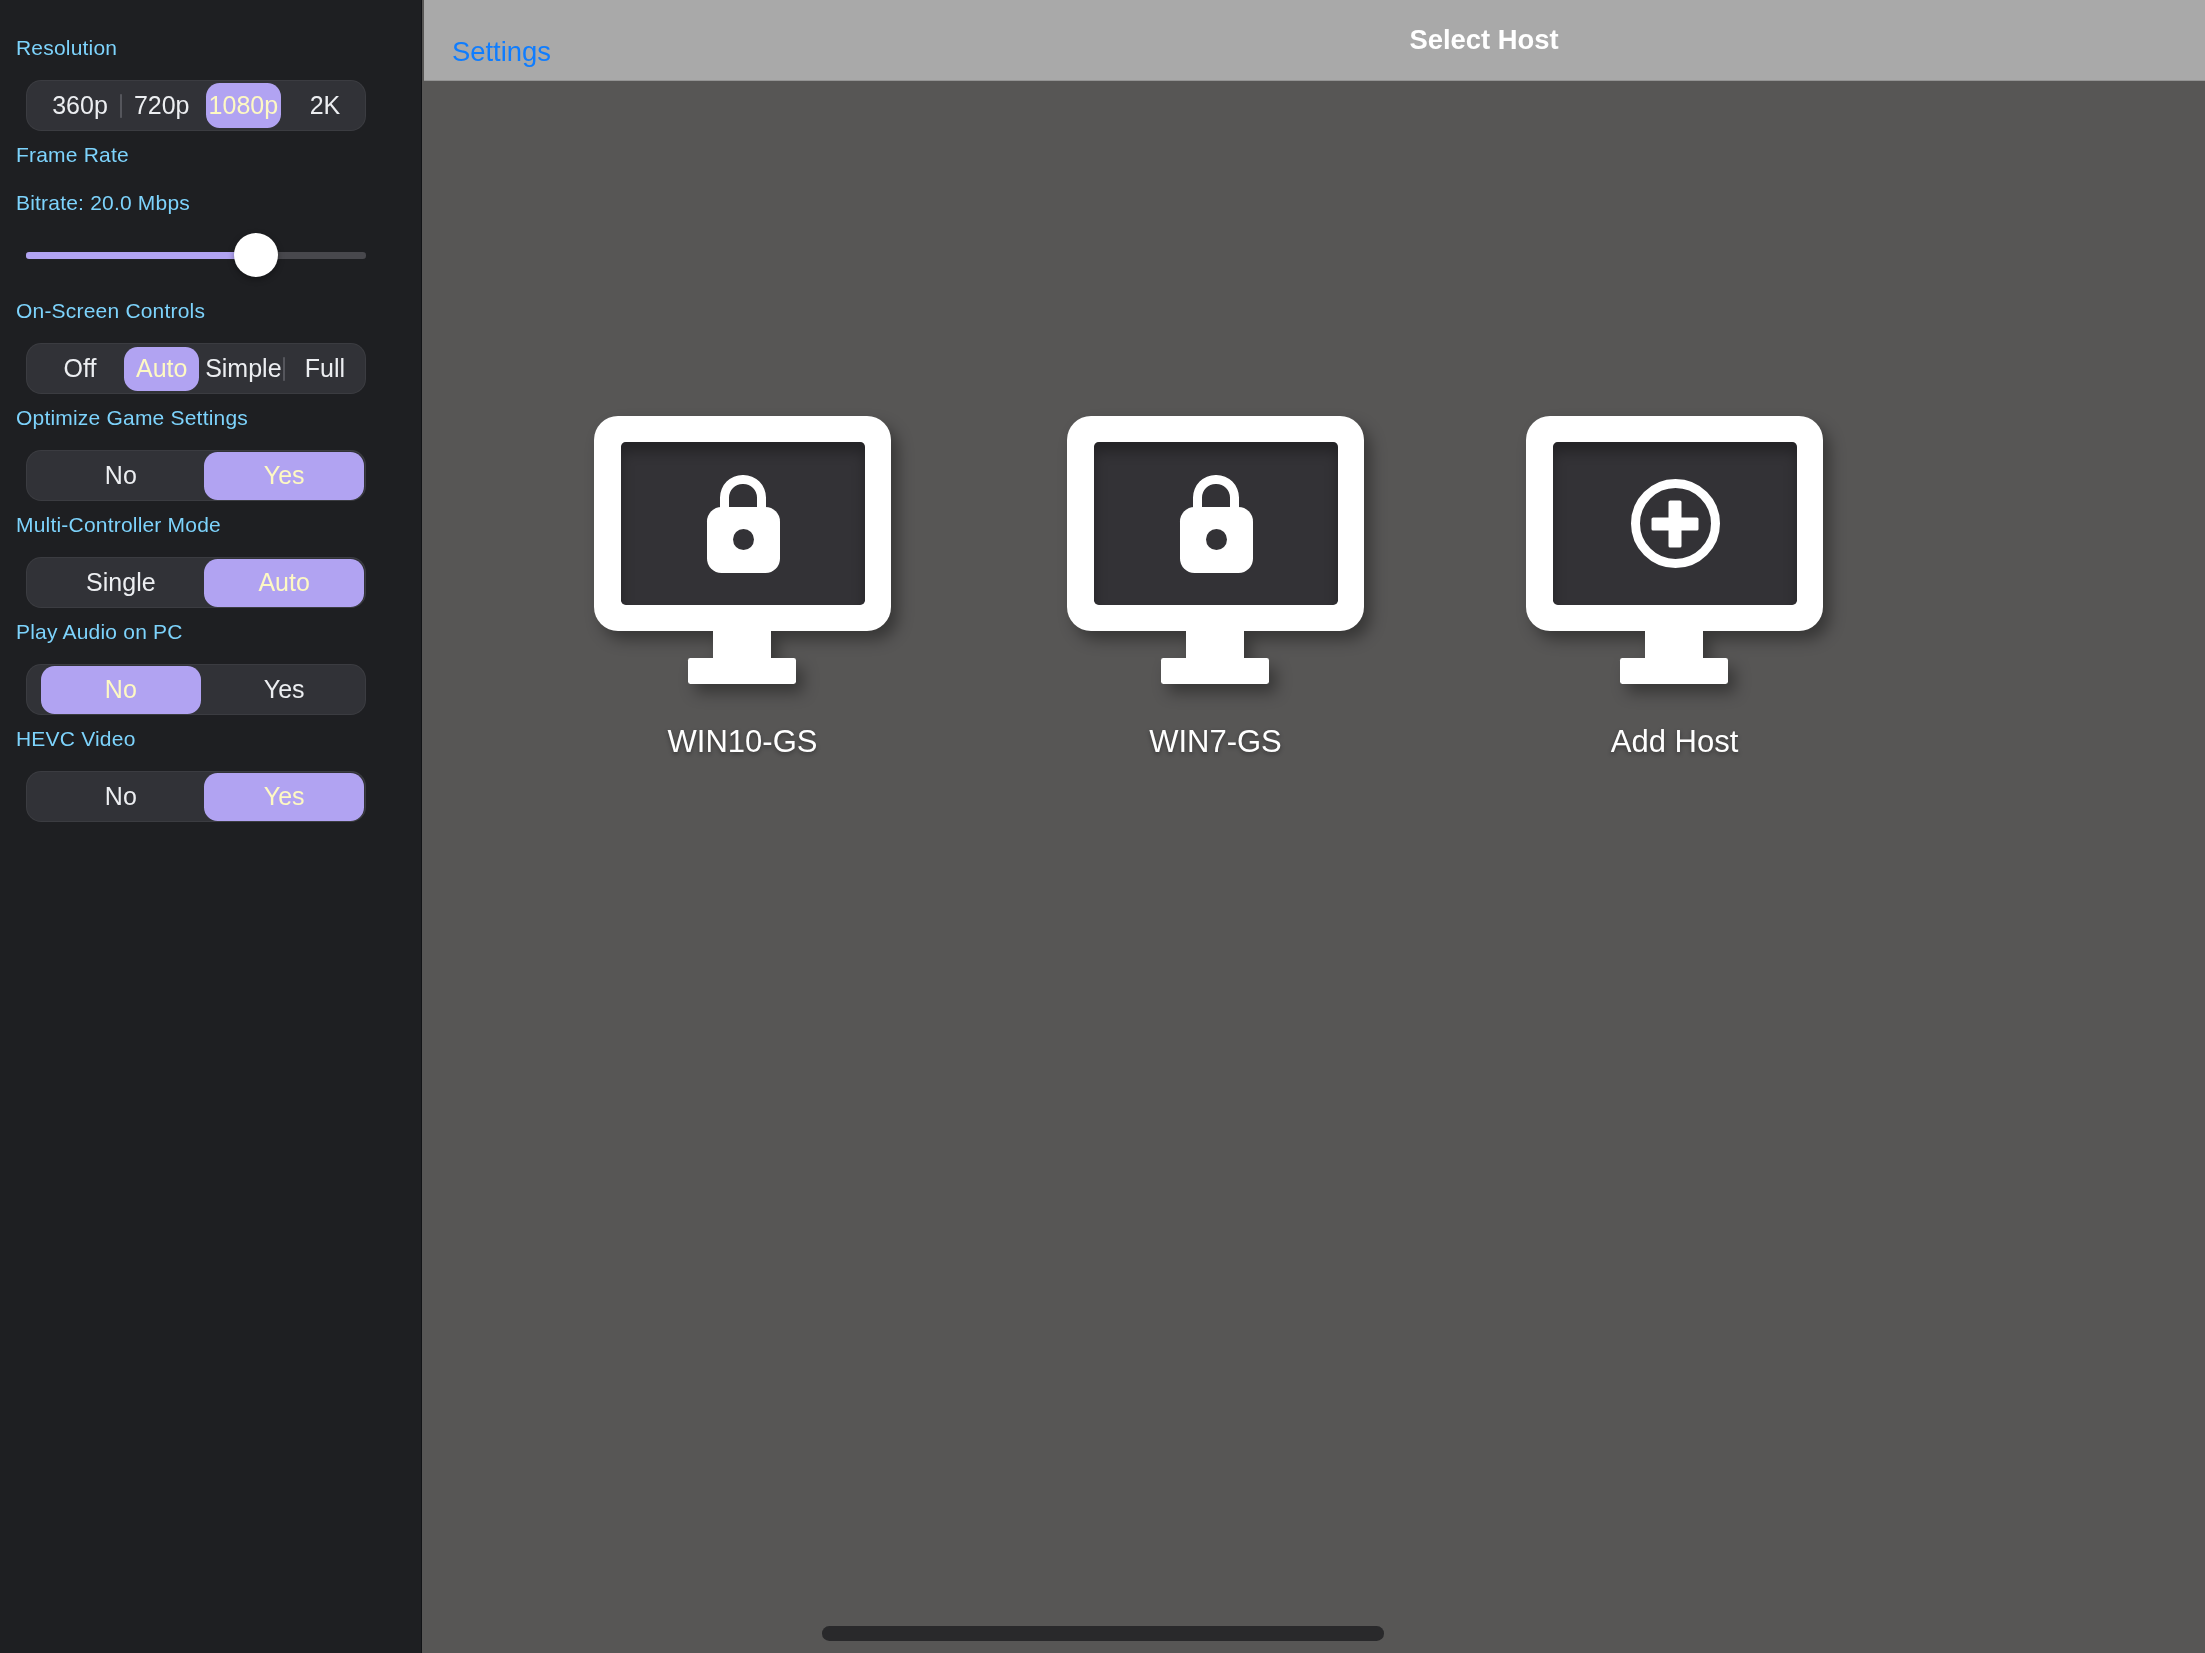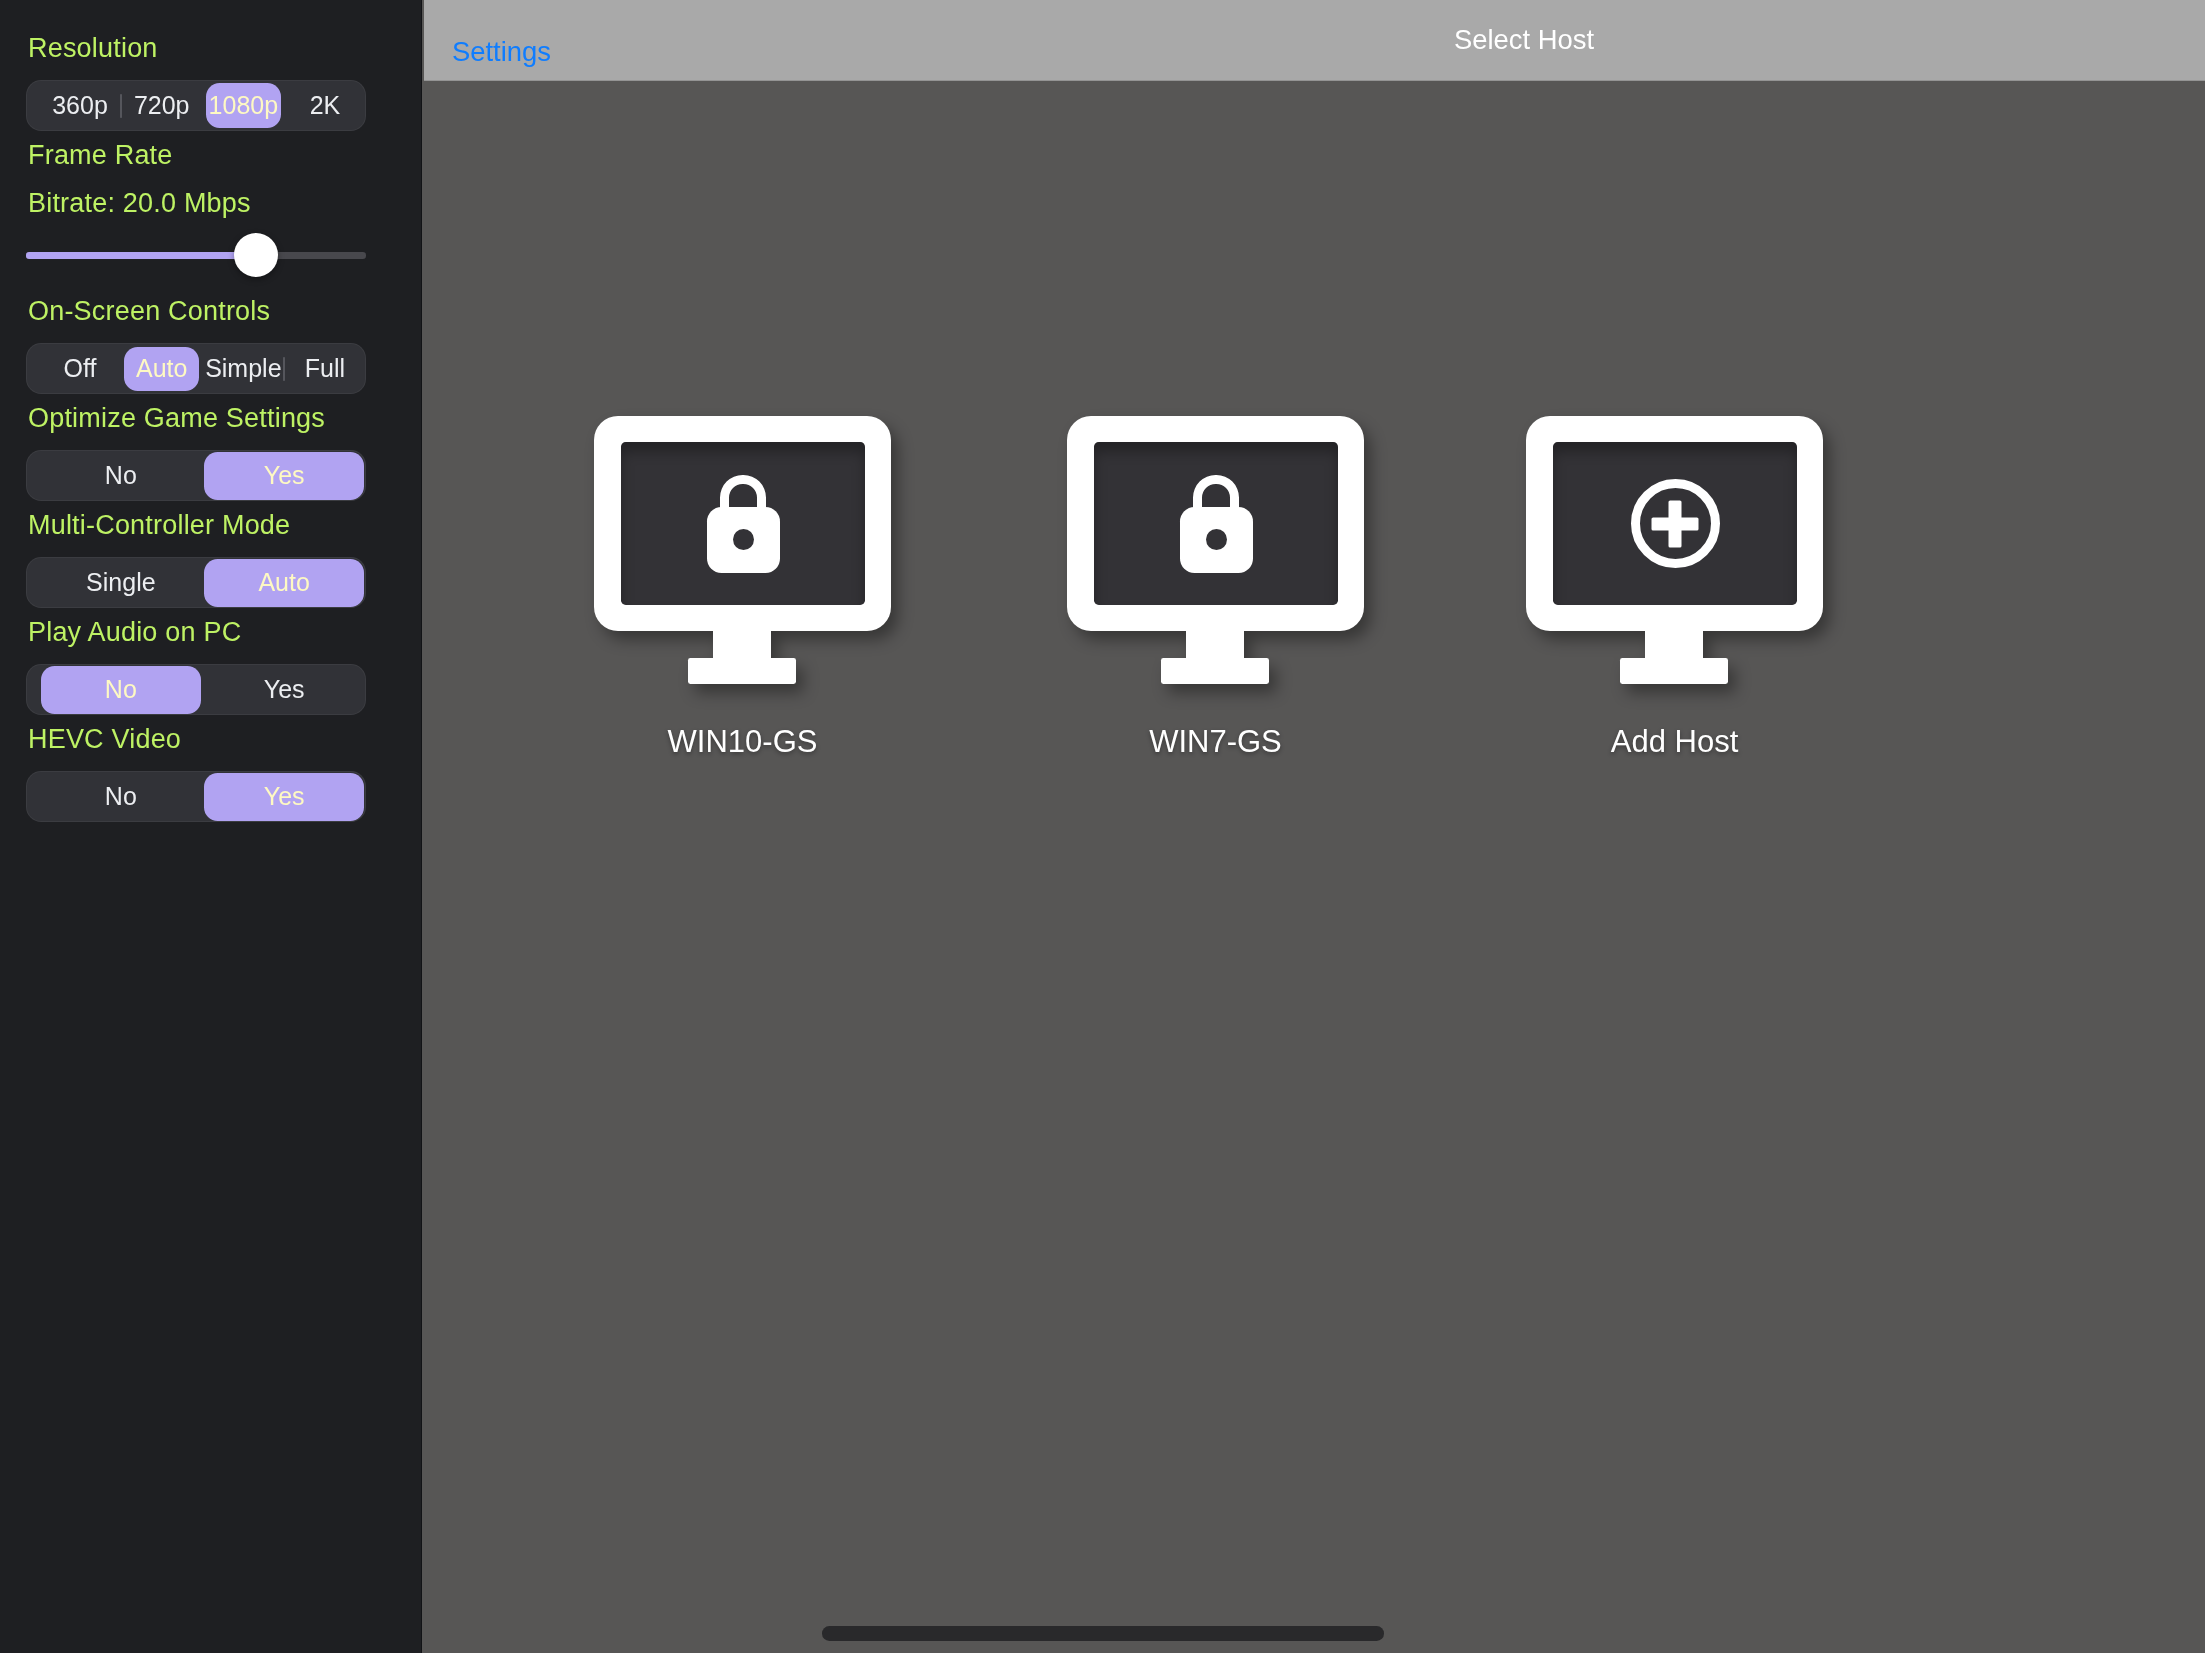--- a/index.html
+++ b/index.html
@@ -11,22 +11,22 @@
   }
 
   
   #sidebar{
     position:absolute;left:0;top:0;width:422px;height:1653px;
     background:#1e1f22;border-right:1.6px solid #121316;
     box-sizing:border-box;padding-top:32px;
   }
   .section{margin-bottom:8px;}
   .setting-label{
-    margin:0 0 16px 28px;height:32px;line-height:32px;
-    font-size:27px;color:#bef264;font-weight:400;letter-spacing:0.2px;
+    margin:0 0 16px 16px;height:32px;line-height:32px;
+    font-size:21px;color:#7dd3fc;font-weight:400;letter-spacing:0.2px;
   }
   .seg{
     position:relative;margin-left:26px;width:340px;height:51px;
     background:#313237;border-radius:15.3px;
     display:flex;align-items:stretch;
     border:0.8px solid rgba(255,255,255,0.05);box-sizing:border-box;padding-left:13px;
   }
   .seg-cell{
     position:relative;flex:1;display:flex;align-items:center;justify-content:center;
     cursor:pointer;
@@ -69,23 +69,23 @@
   #navbar{
     position:absolute;left:424px;top:0;right:0;height:81px;
     background:#a9a9a9;border-bottom:1.6px solid rgba(0,0,0,0.12);
     box-sizing:border-box;
   }
   #settings-link{
     position:absolute;left:28px;top:12px;height:79px;line-height:79px;
     font-size:27.4px;color:#0f7dff;cursor:pointer;
   }
   #nav-title{
-    position:absolute;left:1100px;top:0;height:79px;line-height:79px;
+    position:absolute;left:1060px;top:0;height:79px;line-height:79px;
     transform:translateX(-50%);
-    font-size:27.4px;font-weight:400;color:#ffffff;white-space:nowrap;
+    font-size:27.4px;font-weight:700;color:#ffffff;white-space:nowrap;
   }
 
   
   #content{
     position:absolute;left:424px;top:81px;right:0;bottom:0;
     background:#575655;
   }
   .host{
     position:absolute;top:335px;width:339px;cursor:pointer;text-align:center;
   }

